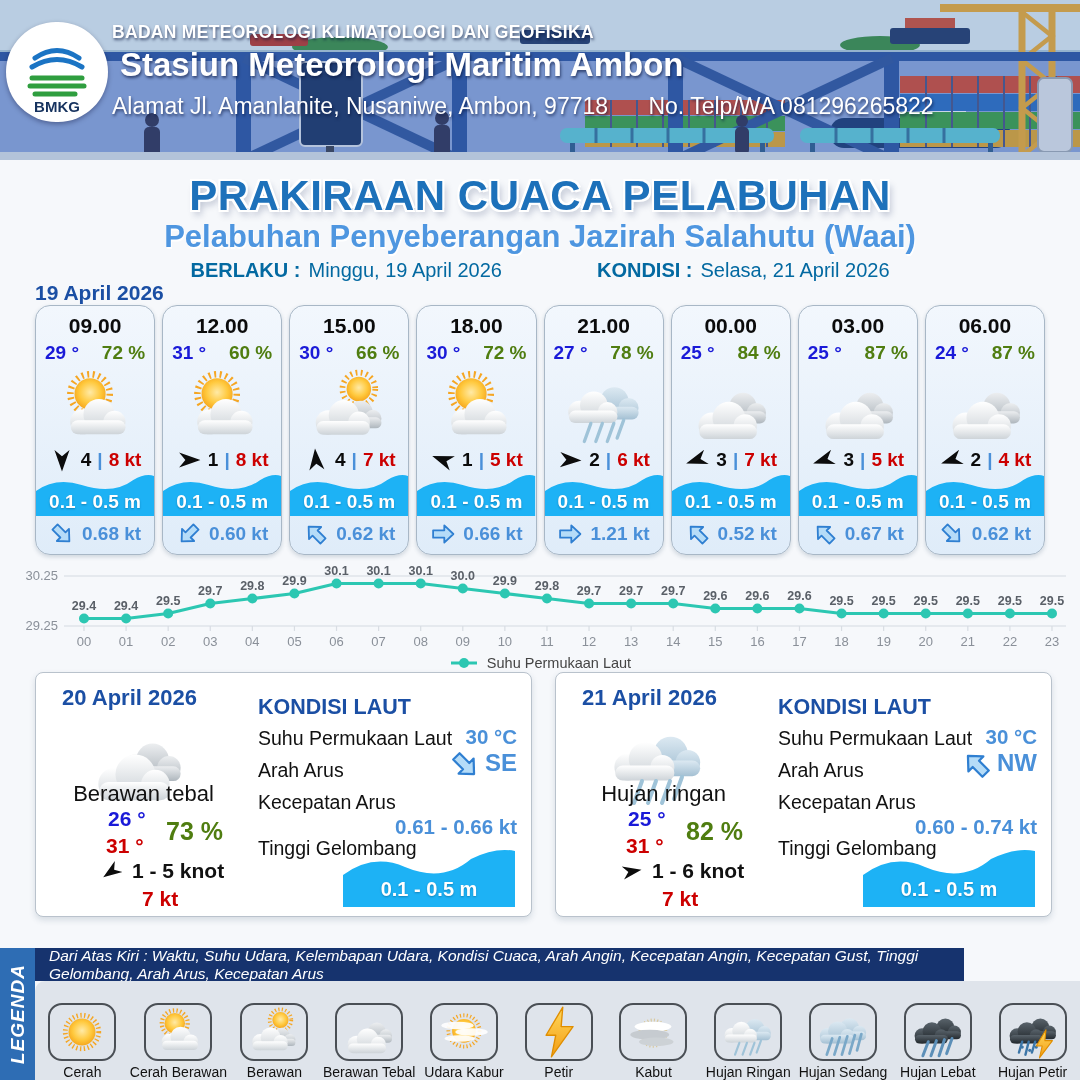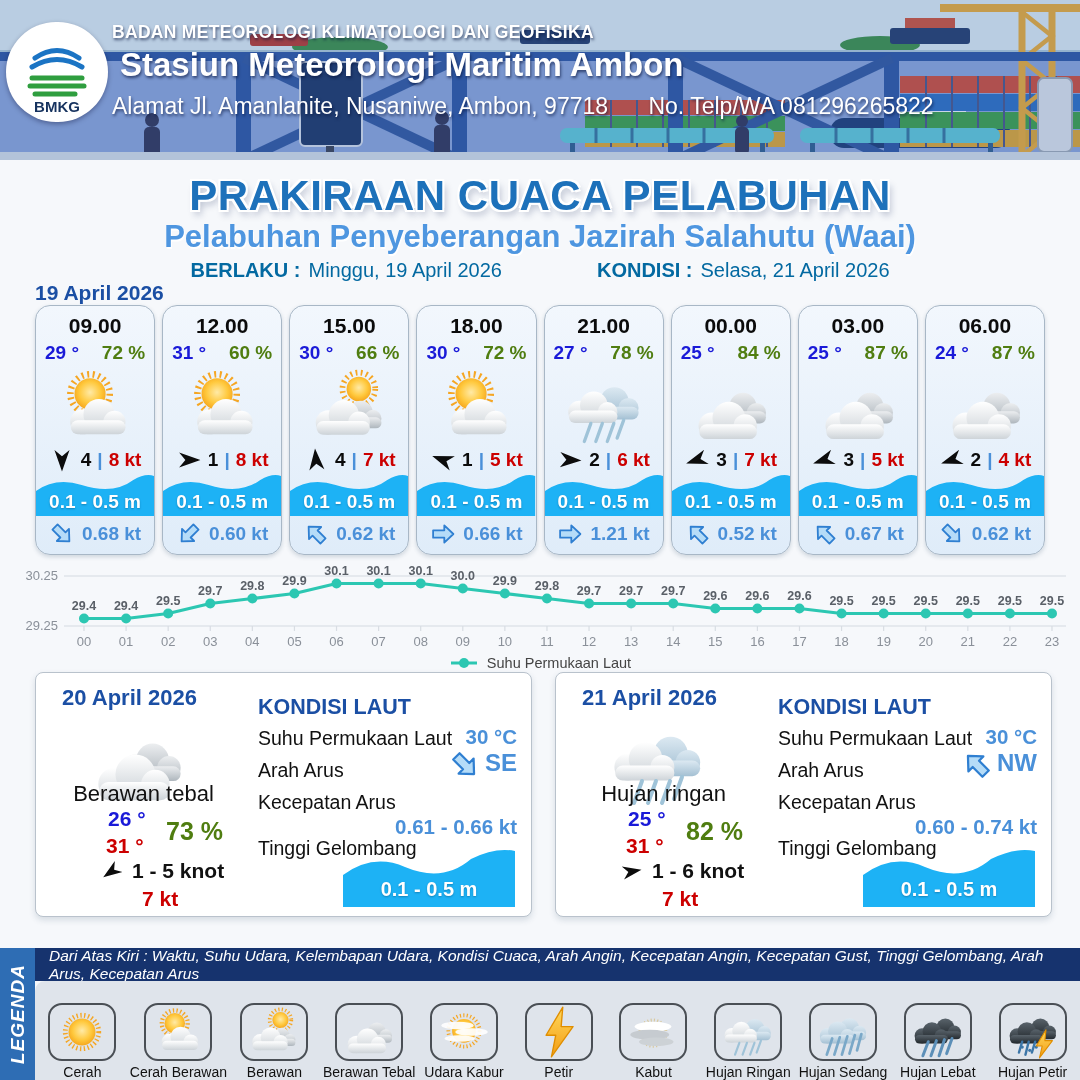--- a/index.html
+++ b/index.html
@@ -80,21 +80,21 @@
   .sea-dir .curarw{width:32px;height:32px;}
   .sea-wave{position:absolute;right:2px;top:172px;width:172px;height:62px;}
   .sea-wave svg{position:absolute;left:0;top:0;width:100%;height:100%;}
   .sea-wave .wavetext{font-size:20px;bottom:6px;}
 
   
   .legend{position:absolute;left:0;top:948px;width:1080px;height:132px;}
   .leg-strip{position:absolute;left:0;top:0;width:35px;height:132px;background:#2e6db4;overflow:hidden;}
   .leg-strip span{position:absolute;left:50%;top:50%;transform:translate(-50%,-50%) rotate(-90deg);
       color:#fff;font-weight:bold;font-style:italic;font-size:19px;letter-spacing:1px;white-space:nowrap;}
-  .leg-bar{position:absolute;left:35px;top:0;width:1045px;height:33px;background:#16336e;color:#fff;
+  .leg-bar{position:absolute;left:35px;top:0;width:929px;height:33px;background:#16336e;color:#fff;
       font-style:italic;font-size:15.5px;display:flex;align-items:center;padding-left:14px;box-sizing:border-box;}
   .leg-body{position:absolute;left:35px;top:33px;width:1045px;height:99px;background:#dfe4eb;display:flex;
       border-top-left-radius:10px;}
   .leg-item{flex:1;display:flex;flex-direction:column;align-items:center;padding-top:22px;}
   .leg-box{width:64px;height:64px;border:2px solid #4a4f55;border-radius:14px;display:flex;
            align-items:center;justify-content:center;}
   .leg-box svg{width:54px;height:54px;}
   .leg-label{margin-top:3px;font-size:14px;color:#111;white-space:nowrap;}
 </style>
 </head>

